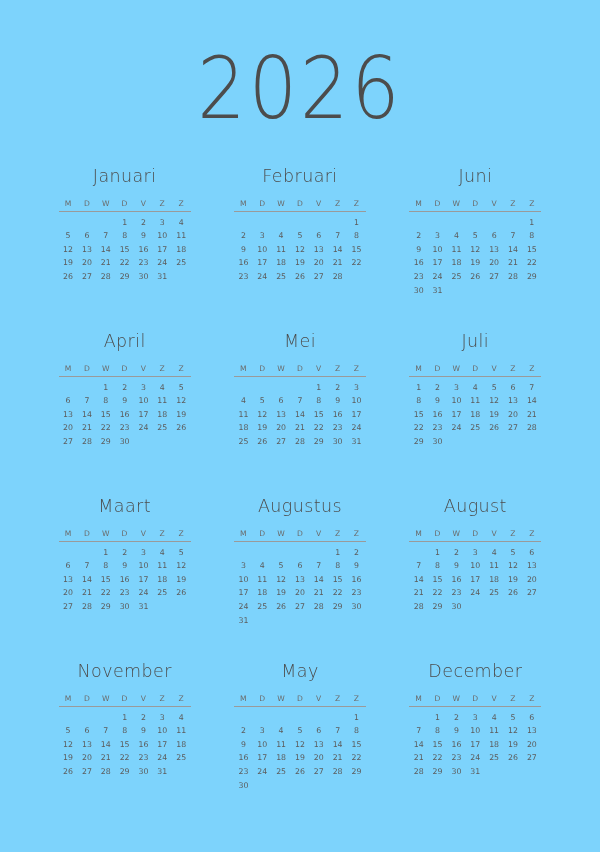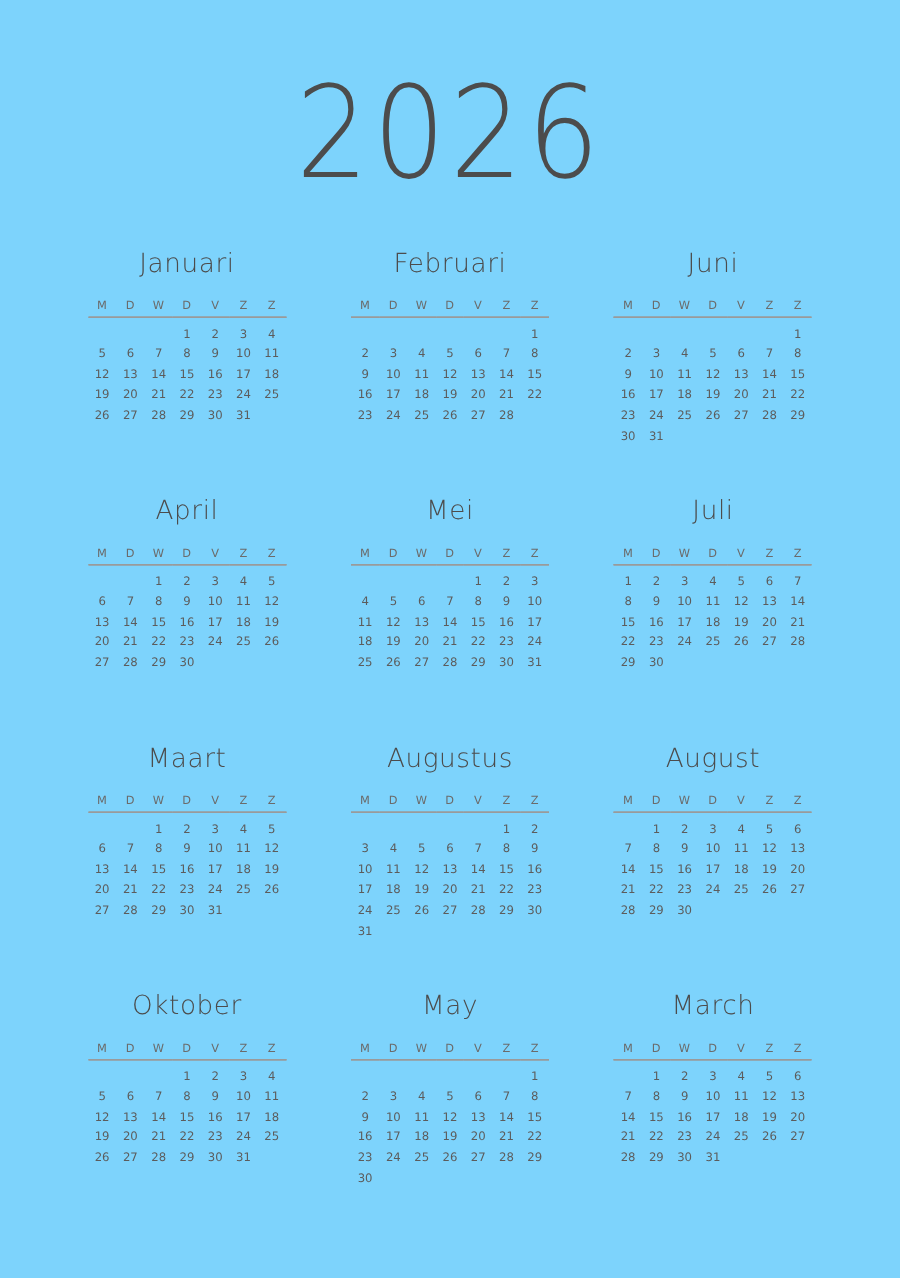--- a/index.html
+++ b/index.html
@@ -699,21 +699,21 @@
               <td class="">30</td>
               <td class="empty"></td>
               <td class="empty"></td>
               <td class="empty"></td>
               <td class="empty"></td>
             </tr>
           </tbody>
         </table>
       </div>
       <div class="month">
-        <div class="month-name">Oktober</div>
+        <div class="month-name">November</div>
         <table class="month-table">
           <thead>
             <tr>
               <th>M</th>
               <th>D</th>
               <th>W</th>
               <th>D</th>
               <th>V</th>
               <th>Z</th>
               <th>Z</th>
@@ -834,21 +834,21 @@
               <td class="empty"></td>
               <td class="empty"></td>
               <td class="empty"></td>
               <td class="empty"></td>
               <td class="empty"></td>
             </tr>
           </tbody>
         </table>
       </div>
       <div class="month">
-        <div class="month-name">March</div>
+        <div class="month-name">December</div>
         <table class="month-table">
           <thead>
             <tr>
               <th>M</th>
               <th>D</th>
               <th>W</th>
               <th>D</th>
               <th>V</th>
               <th>Z</th>
               <th>Z</th>

